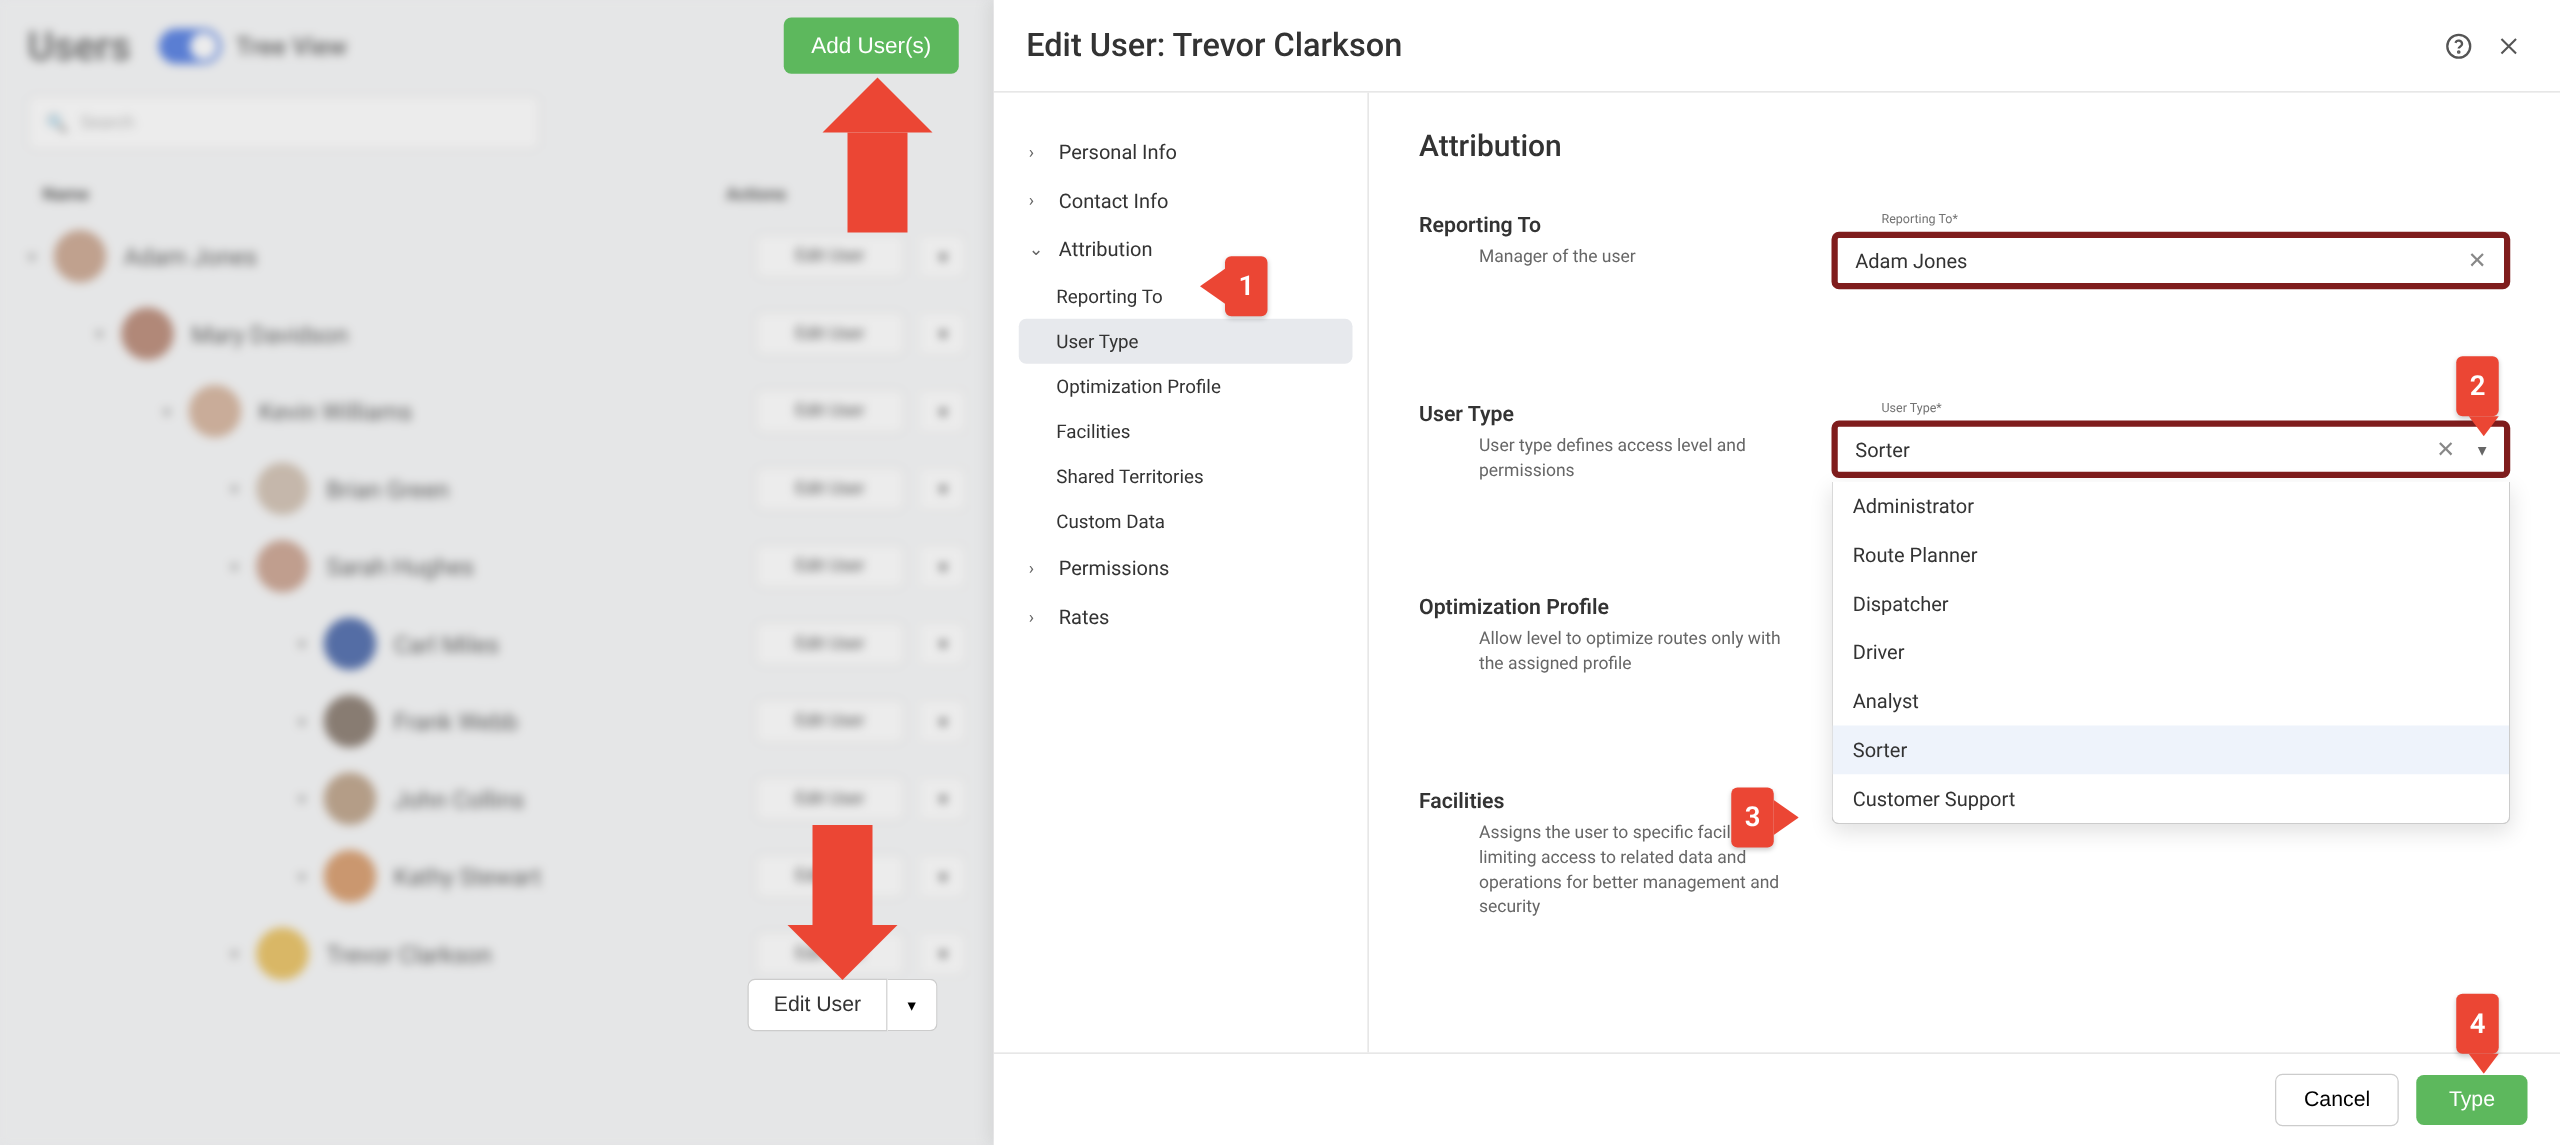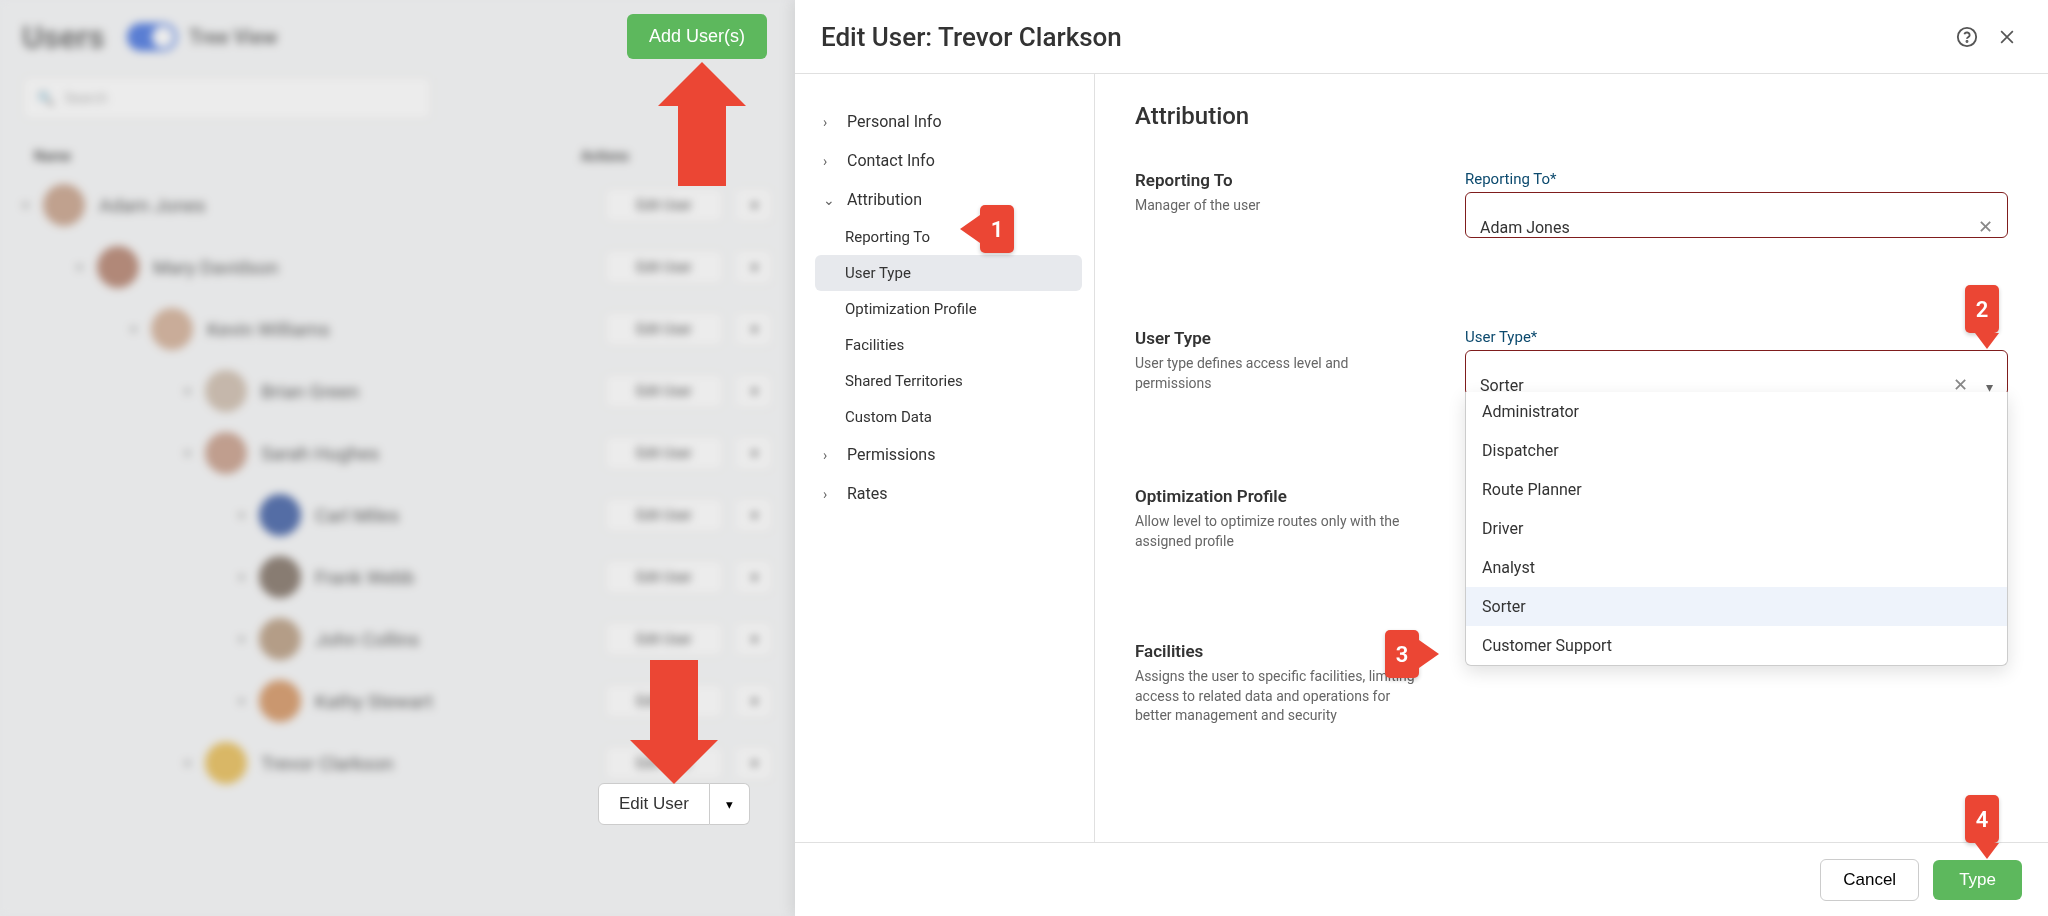--- a/index.html
+++ b/index.html
@@ -250,26 +250,26 @@
   .toc-sub  { padding: 9px 8px 9px 30px; font-size:15px; color:#333; border-radius:6px; cursor:pointer; }
   .toc-sub.active { background:#e7e9ed; }
   .chev { font-size:14px; width:14px; color:#666; }
 
   
   .form-area { flex:1; overflow:auto; padding: 28px 40px 40px 40px; position:relative; }
   .sec-title { font-size:24px; font-weight:500; margin-bottom: 40px; }
   .field-row { display:flex; gap: 40px; margin-bottom: 90px; }
   .field-label-col { width: 290px; }
   .field-label-col .lbl { font-size:17px; font-weight:600; margin-bottom:6px; }
-  .field-label-col .desc { font-size:14px; color:var(--muted); line-height:1.4; }
+  .field-label-col .desc { font-size:14px; color:var(--muted); line-height:1.4;margin-left:48px; }
   .field-input-col { flex:1; }
-  .fin-lbl { font-size:15px; color:#0c4a6e; margin-bottom:4px; }
+  .fin-lbl { font-size:10px; color:#737373; margin-bottom:4px;margin-left:40px; }
   .input-box {
-    height: 46px; border:1px solid #7f1d1d; border-radius:6px;
-    display:flex; align-items:flex-end; padding:0 14px;
+    height: 46px; border:5px solid #7f1d1d; border-radius:6px;
+    display:flex; align-items:center; padding:0 14px;
     font-size:16px; color:#333; background:#fff;
     gap:10px;
   }
   .input-box .clear { margin-left:auto; color:#888; cursor:pointer; font-size:18px; }
   .input-box .dd    { color:#666; cursor:pointer; font-size:14px; margin-left:8px; }
 
   
   .dropdown {
     position:absolute;
     border:1px solid #ccc; border-top:none;
@@ -493,22 +493,22 @@
         </div>
         <div class="field-input-col" style="position:relative;">
           <div class="fin-lbl">User Type*</div>
           <div class="input-box" id="usertype-box">
             <span>Sorter</span>
             <span class="clear">✕</span>
             <span class="dd">▾</span>
           </div>
           <div class="dropdown" id="usertype-dd" style="left:0; right:0; top:64px;">
               <div class="opt">Administrator</div>
+              <div class="opt">Route Planner</div>
               <div class="opt">Dispatcher</div>
-              <div class="opt">Route Planner</div>
               <div class="opt">Driver</div>
               <div class="opt">Analyst</div>
               <div class="opt sel">Sorter</div>
               <div class="opt">Customer Support</div>
             </div>
         </div>
       </div>
 
       <div class="field-row">
         <div class="field-label-col">

